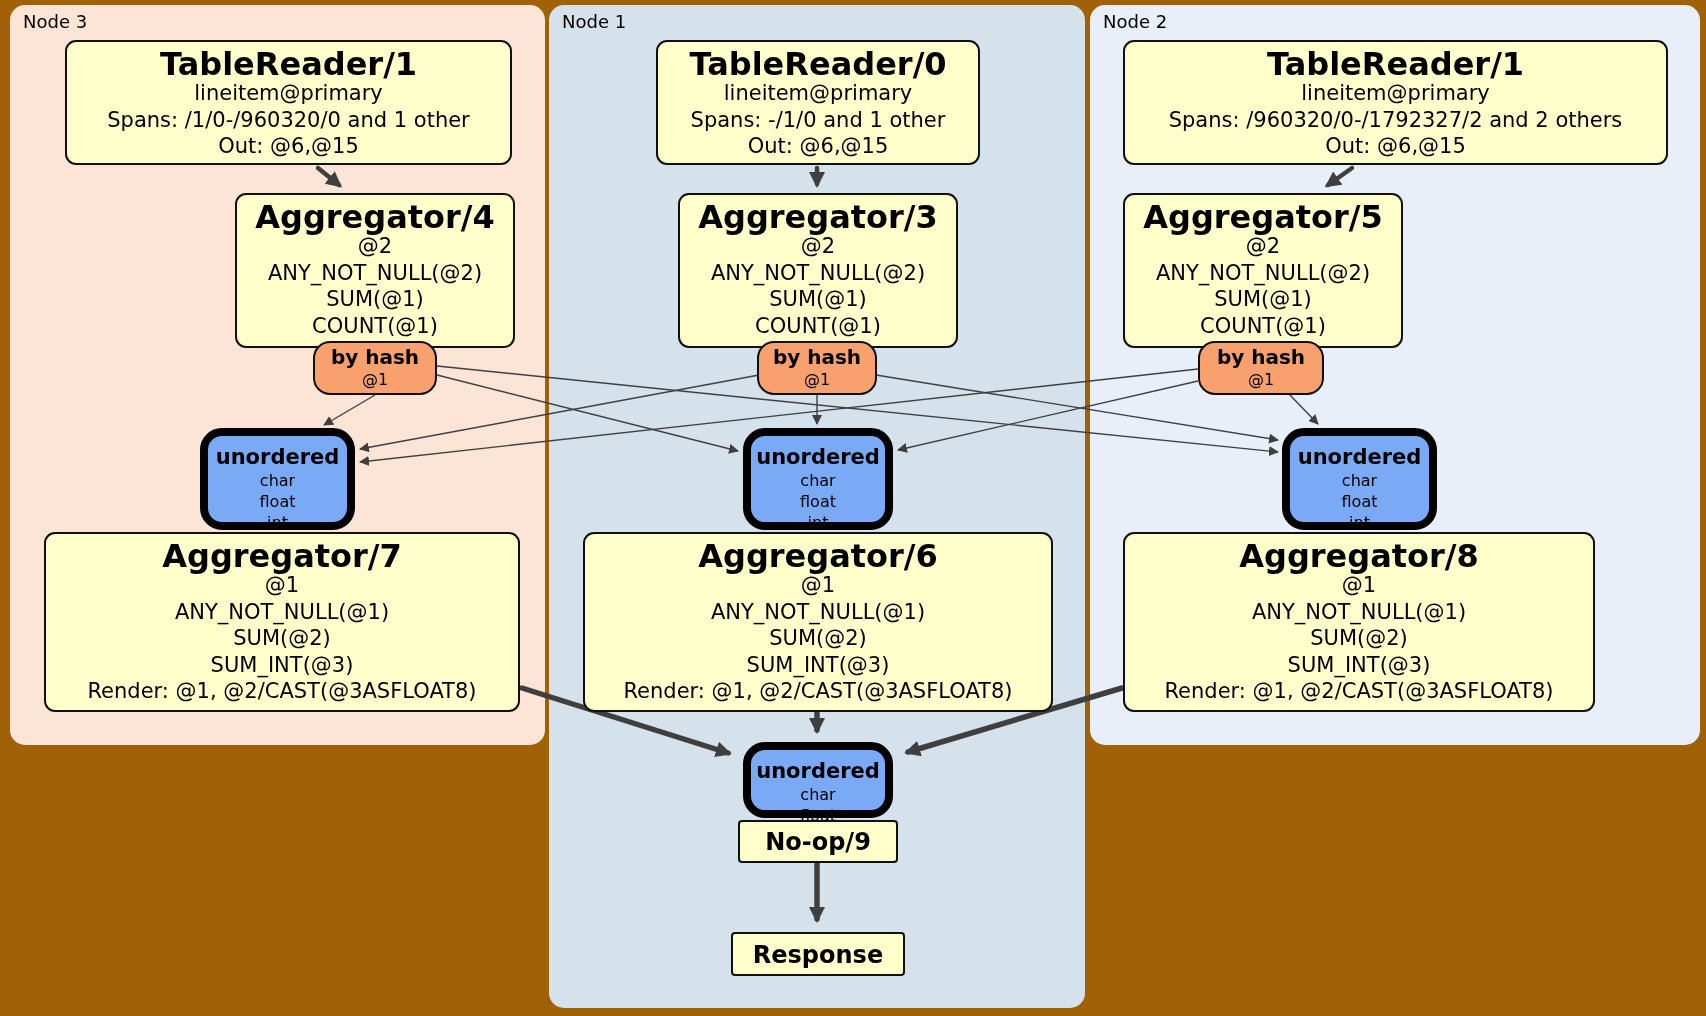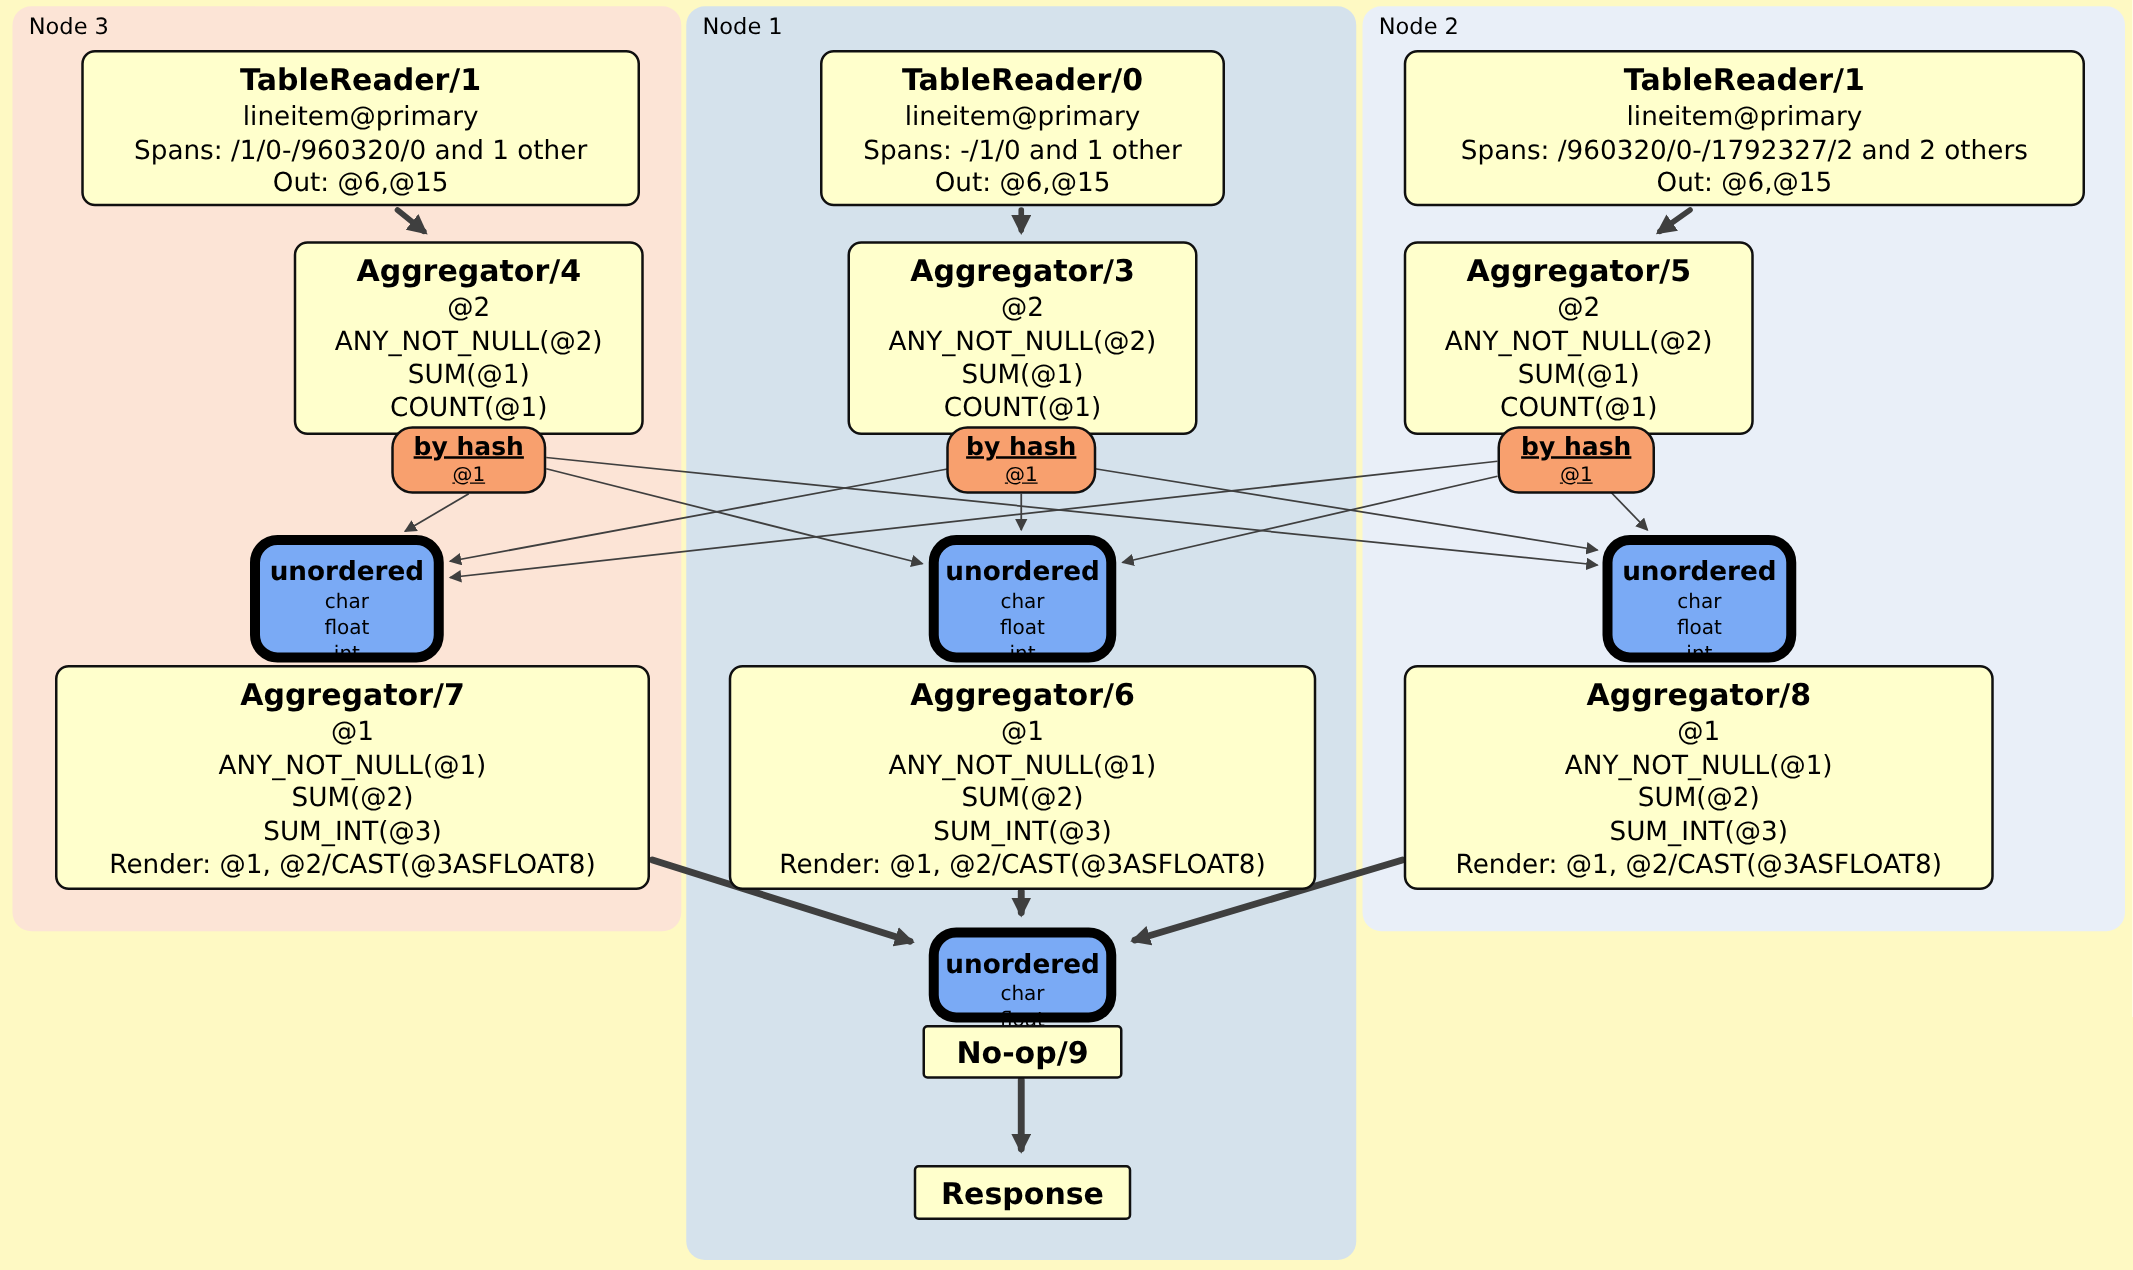--- a/index.html
+++ b/index.html
@@ -1,31 +1,31 @@
 <!DOCTYPE html>
 <html><head>
 <meta charset="utf-8">
 <style>
   html,body{margin:0;padding:0;background:#ffffff;}
   .canvas{
-    position:relative;width:1706px;height:1016px;background:#fef9c3;
+    position:relative;width:1706px;height:1016px;background:#a16207;
     font-family:"DejaVu Sans","Liberation Sans",sans-serif;color:#000;overflow:hidden;
   }
   .panel{position:absolute;border-radius:15px;z-index:1;}
   .panel-label{position:absolute;top:6px;left:13px;font-size:18px;line-height:22px;color:#000;}
   #edges{position:absolute;left:0;top:0;z-index:2;pointer-events:none;}
   .box{
     position:absolute;background:#ffffcc;border:2px solid #101010;border-radius:11px;
     text-align:center;z-index:3;box-sizing:border-box;padding-top:7px;
   }
-  .box .title{font-weight:bold;font-size:24px;line-height:31px;}
+  .box .title{font-weight:bold;font-size:32px;line-height:31px;}
   .box .line{font-size:21px;line-height:26.5px;white-space:nowrap;}
   .router{
     position:absolute;background:#f8a06e;border:2px solid #101010;border-radius:17px;
-    text-align:center;z-index:4;box-sizing:border-box;padding-top:2px;text-decoration:underline;
+    text-align:center;z-index:4;box-sizing:border-box;padding-top:2px;
   }
   .router .title{font-weight:bold;font-size:20px;line-height:25px;}
   .router .detail{font-size:16px;line-height:19px;}
   .sync{
     position:absolute;background:#7aaaf5;border:8px solid #000000;border-radius:22px;
     text-align:center;z-index:3;box-sizing:border-box;padding-top:8px;
   }
   .sync .title{font-weight:bold;font-size:21px;line-height:26px;}
   .sync .item{font-size:16px;line-height:21px;}
   .pill{

